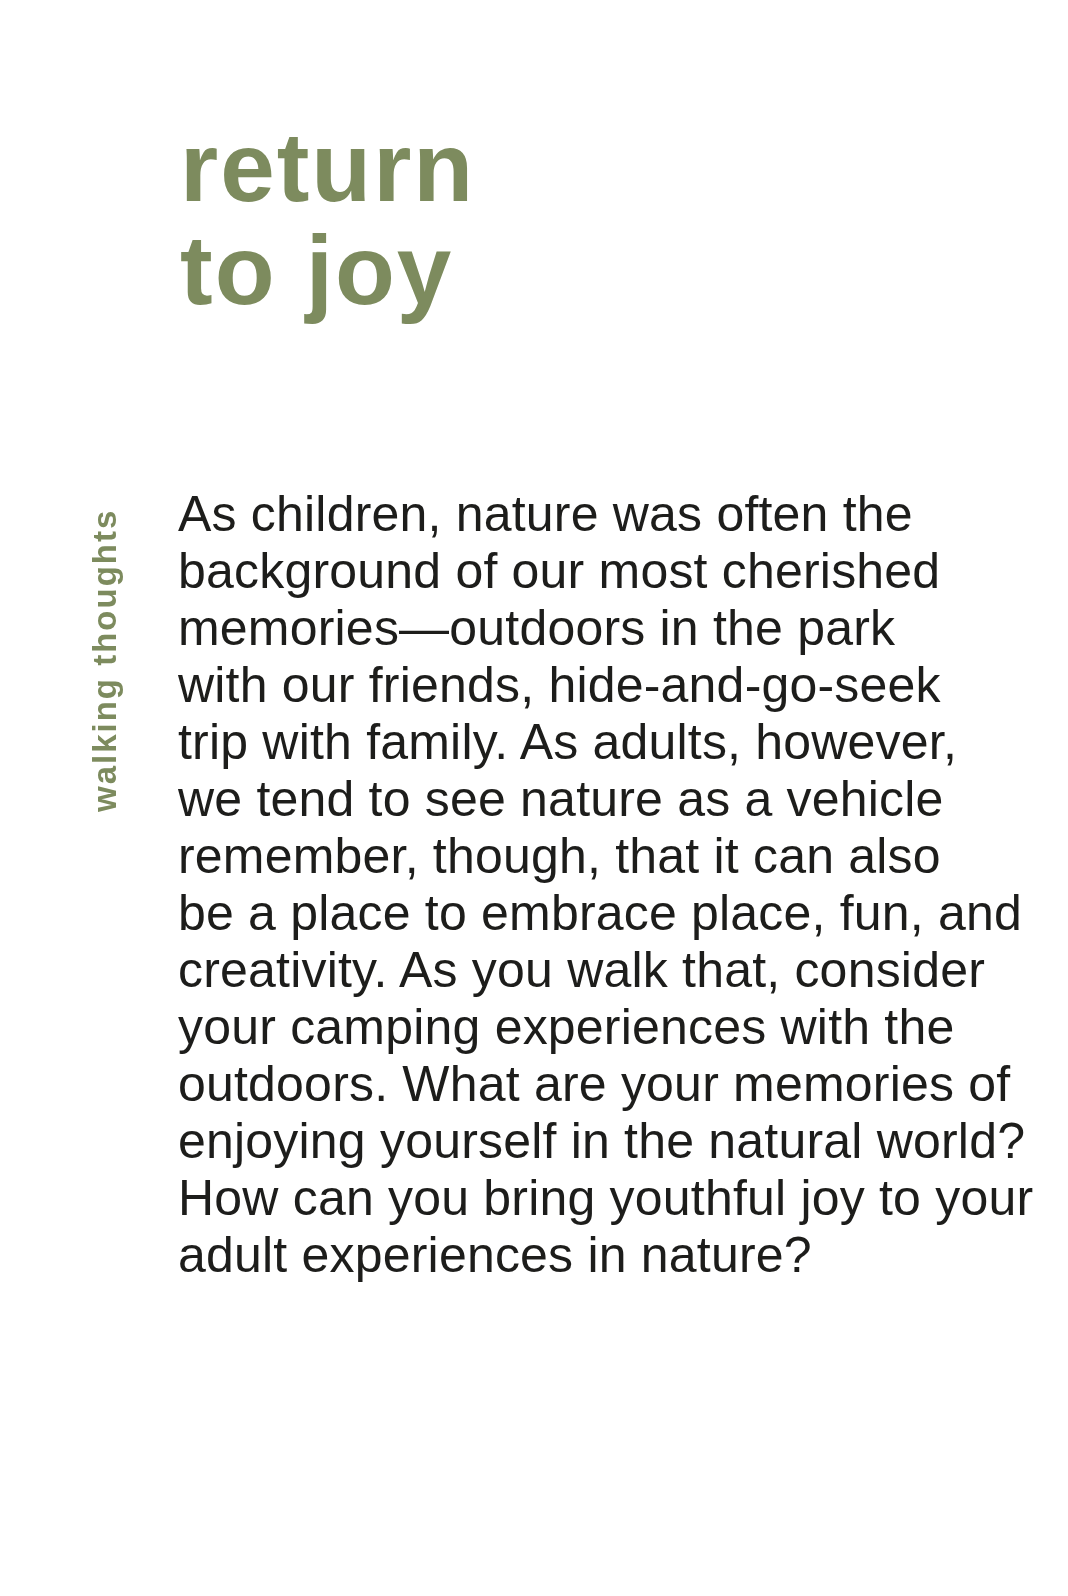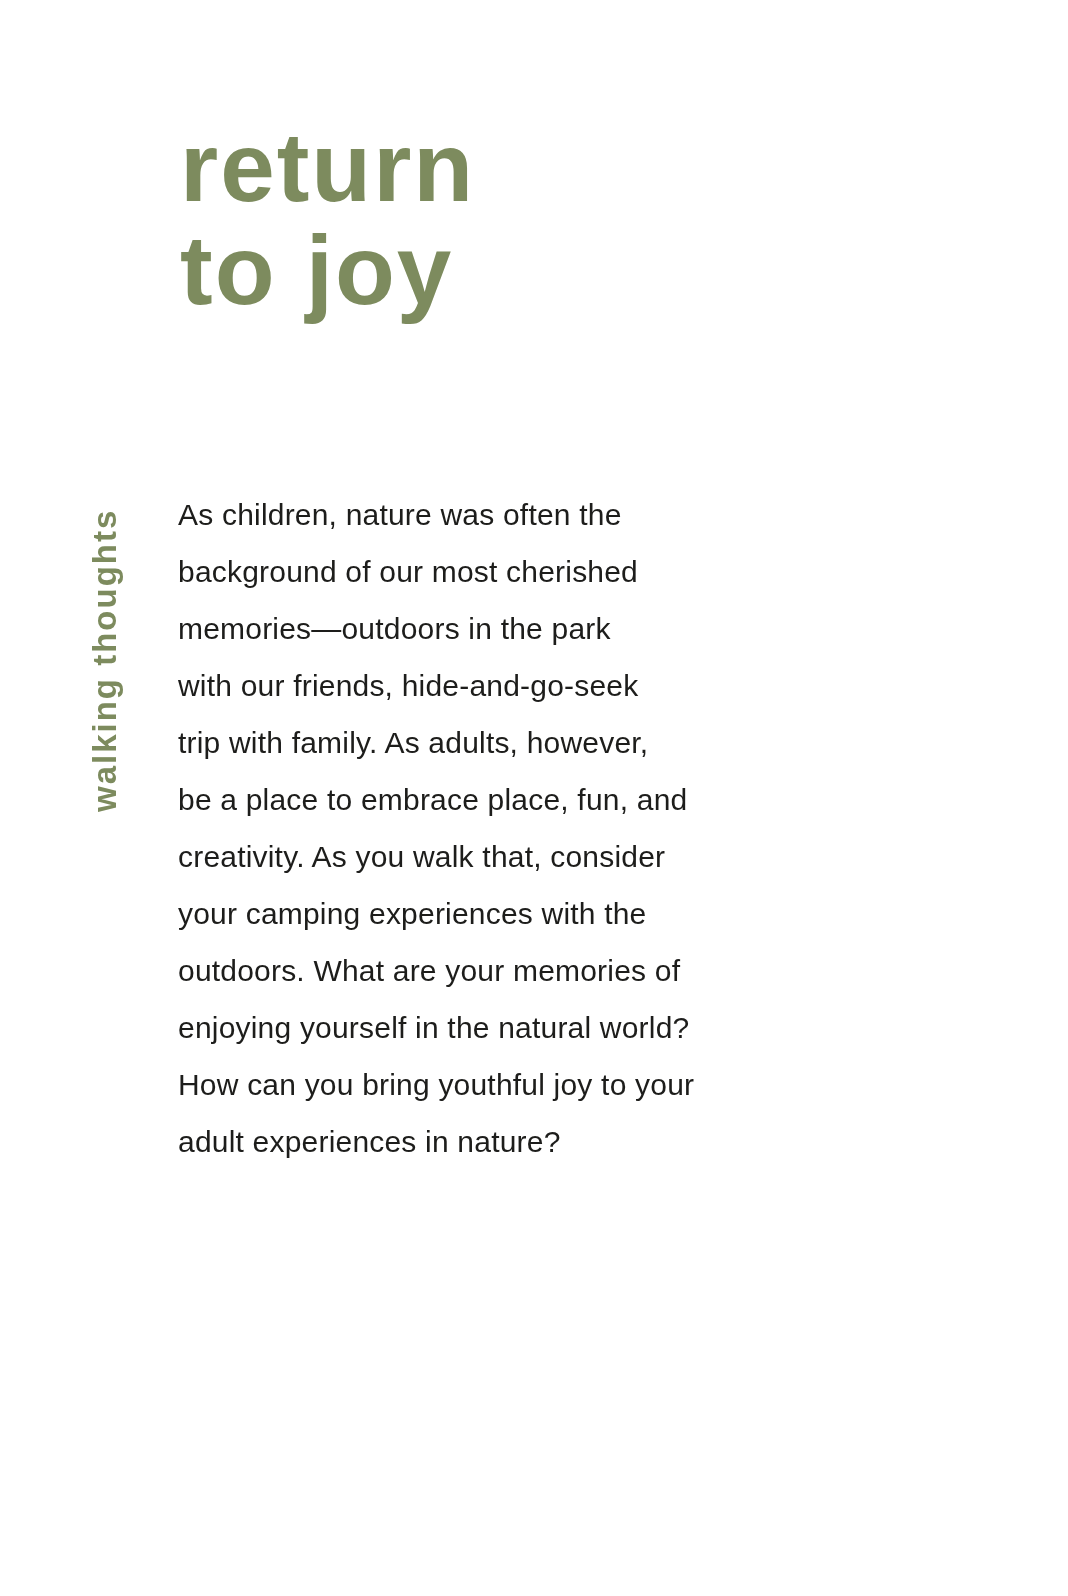--- a/index.html
+++ b/index.html
@@ -44,21 +44,21 @@
     font-weight: 700;
     letter-spacing: 2px;
     white-space: nowrap;
   }
   .body-text {
     position: absolute;
     left: 178px;
     top: 486px;
     width: 780px;
     color: var(--text);
-    font-size: 30px;
+    font-size: 50px;
     line-height: 57px;
     font-weight: 400;
     letter-spacing: 0.2px;
   }
   .body-line { display: block; white-space: nowrap; }
 </style>
 </head>
 <body>
 
 <div class="page">
@@ -69,20 +69,22 @@
   </h1>
 
   <div class="vertical-label">walking thoughts</div>
 
   <div class="body-text">
     <span class="body-line">As children, nature was often the</span>
     <span class="body-line">background of our most cherished</span>
     <span class="body-line">memories—outdoors in the park</span>
     <span class="body-line">with our friends, hide-and-go-seek</span>
     <span class="body-line">trip with family. As adults, however,</span>
+    <span class="body-line">we tend to see nature as a vehicle</span>
+    <span class="body-line">remember, though, that it can also</span>
     <span class="body-line">be a place to embrace place, fun, and</span>
     <span class="body-line">creativity. As you walk that, consider</span>
     <span class="body-line">your camping experiences with the</span>
     <span class="body-line">outdoors. What are your memories of</span>
     <span class="body-line">enjoying yourself in the natural world?</span>
     <span class="body-line">How can you bring youthful joy to your</span>
     <span class="body-line">adult experiences in nature?</span>
   </div>
 
 </div>

